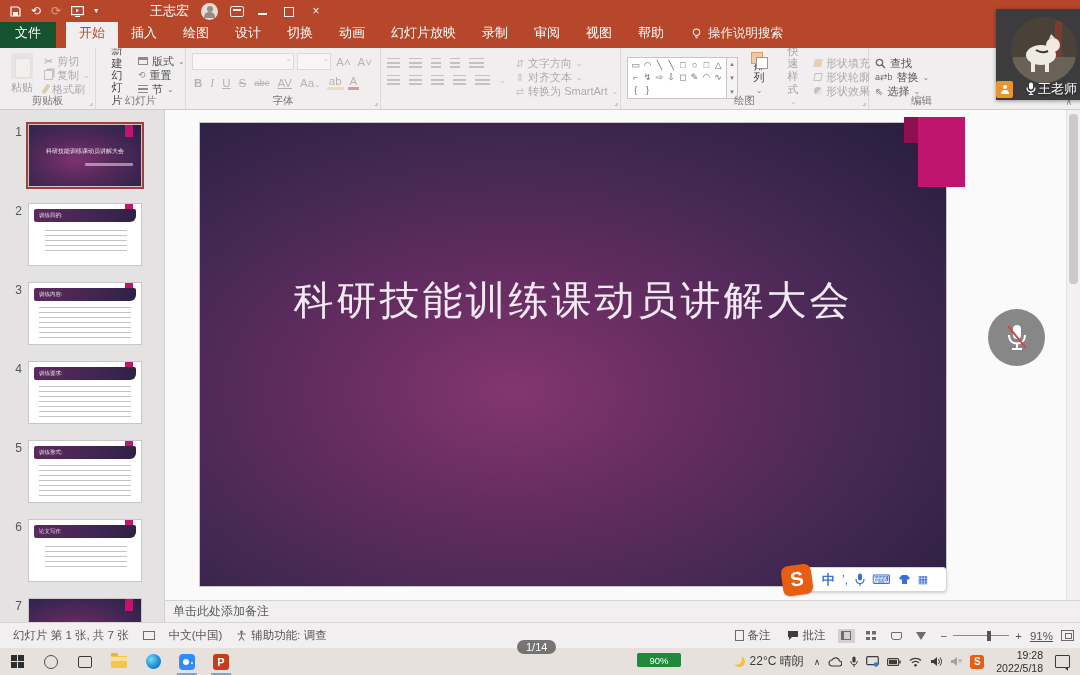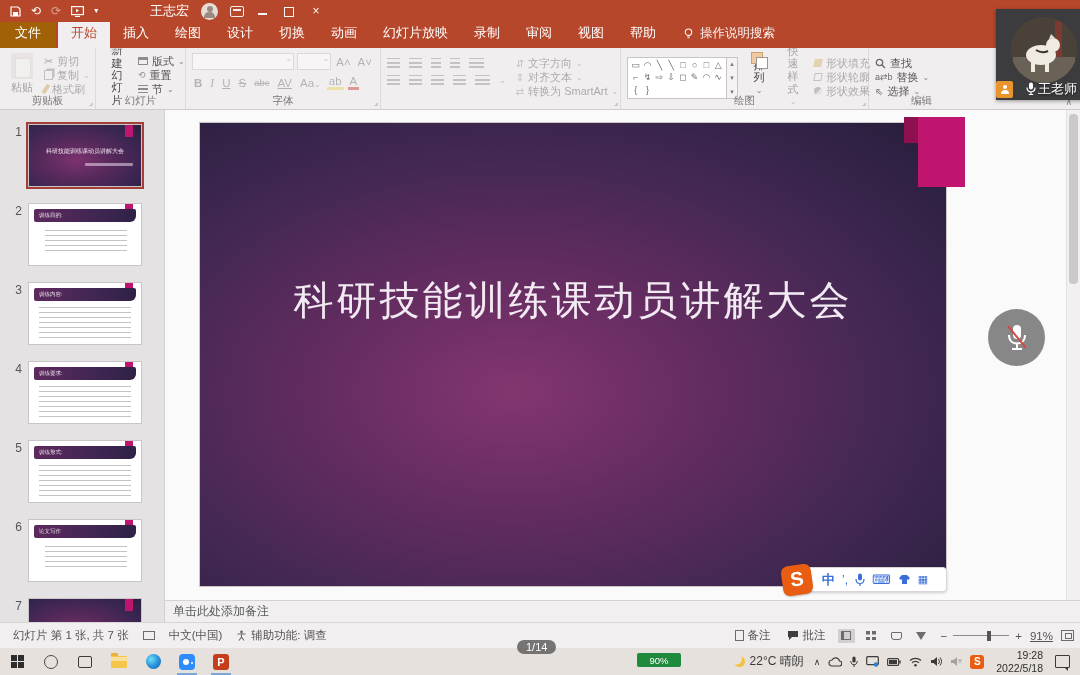--- a/index.html
+++ b/index.html
@@ -21,21 +21,21 @@
   .winbtn { width:14px; height:12px; position:relative; opacity:.95; }
   .winbtn.min::after { content:""; position:absolute; left:2px; top:8px; width:9px; height:1.5px; background:#fff; }
   .winbtn.res::after { content:""; position:absolute; left:2px; top:2px; width:8px; height:8px; border:1.2px solid #fff; }
   .winbtn.cls { font-size:12px; line-height:12px; text-align:center; color:#fff; width:16px; }
   .ribbon-opt { width:14px; height:11px; border:1.2px solid #fff; border-radius:2px; position:relative; opacity:.9; }
   .ribbon-opt::after { content:""; position:absolute; left:2px; top:2px; width:8px; height:2px; background:#fff; }
 
   
   .tabrow { position:absolute; left:0; top:22px; width:1080px; height:26px; background:#b7472a; display:flex; align-items:flex-end; color:#fff; z-index:4; }
   .tab { padding:5px 13px 6px; font-size:13px; white-space:nowrap; cursor:default; }
-  .tab.file { background:#a16207; padding:5px 15px 6px; margin-right:2px; }
+  .tab.file { background:#14532d; padding:5px 15px 6px; margin-right:10px; }
   .tab.active { background:#f1eeef; color:#b7472a; }
   .tellme { display:flex; align-items:center; gap:6px; margin-left:14px; padding-bottom:6px; font-size:12.5px; opacity:.95; }
   .bulb { width:11px; height:11px; }
 
   
   .ribbon { position:absolute; left:0; top:48px; width:1080px; height:62px; background:#f1eeef; border-bottom:1px solid #cfcccc; display:flex; z-index:3; color:#5c5c5c; }
   .rgroup { position:relative; height:100%; border-right:1px solid #dedadb; padding:4px 6px 14px; display:flex; gap:6px; }
   .glabel { position:absolute; bottom:1px; left:0; right:0; text-align:center; font-size:10.5px; color:#7a7676; white-space:nowrap; }
   .launcher { position:absolute; right:2px; bottom:2px; font-size:8px; color:#8a8686; }
   .bigbtn { display:flex; flex-direction:column; align-items:center; justify-content:center; gap:2px; padding:0 5px; font-size:11px; color:#444; text-align:center; line-height:1.15; }

